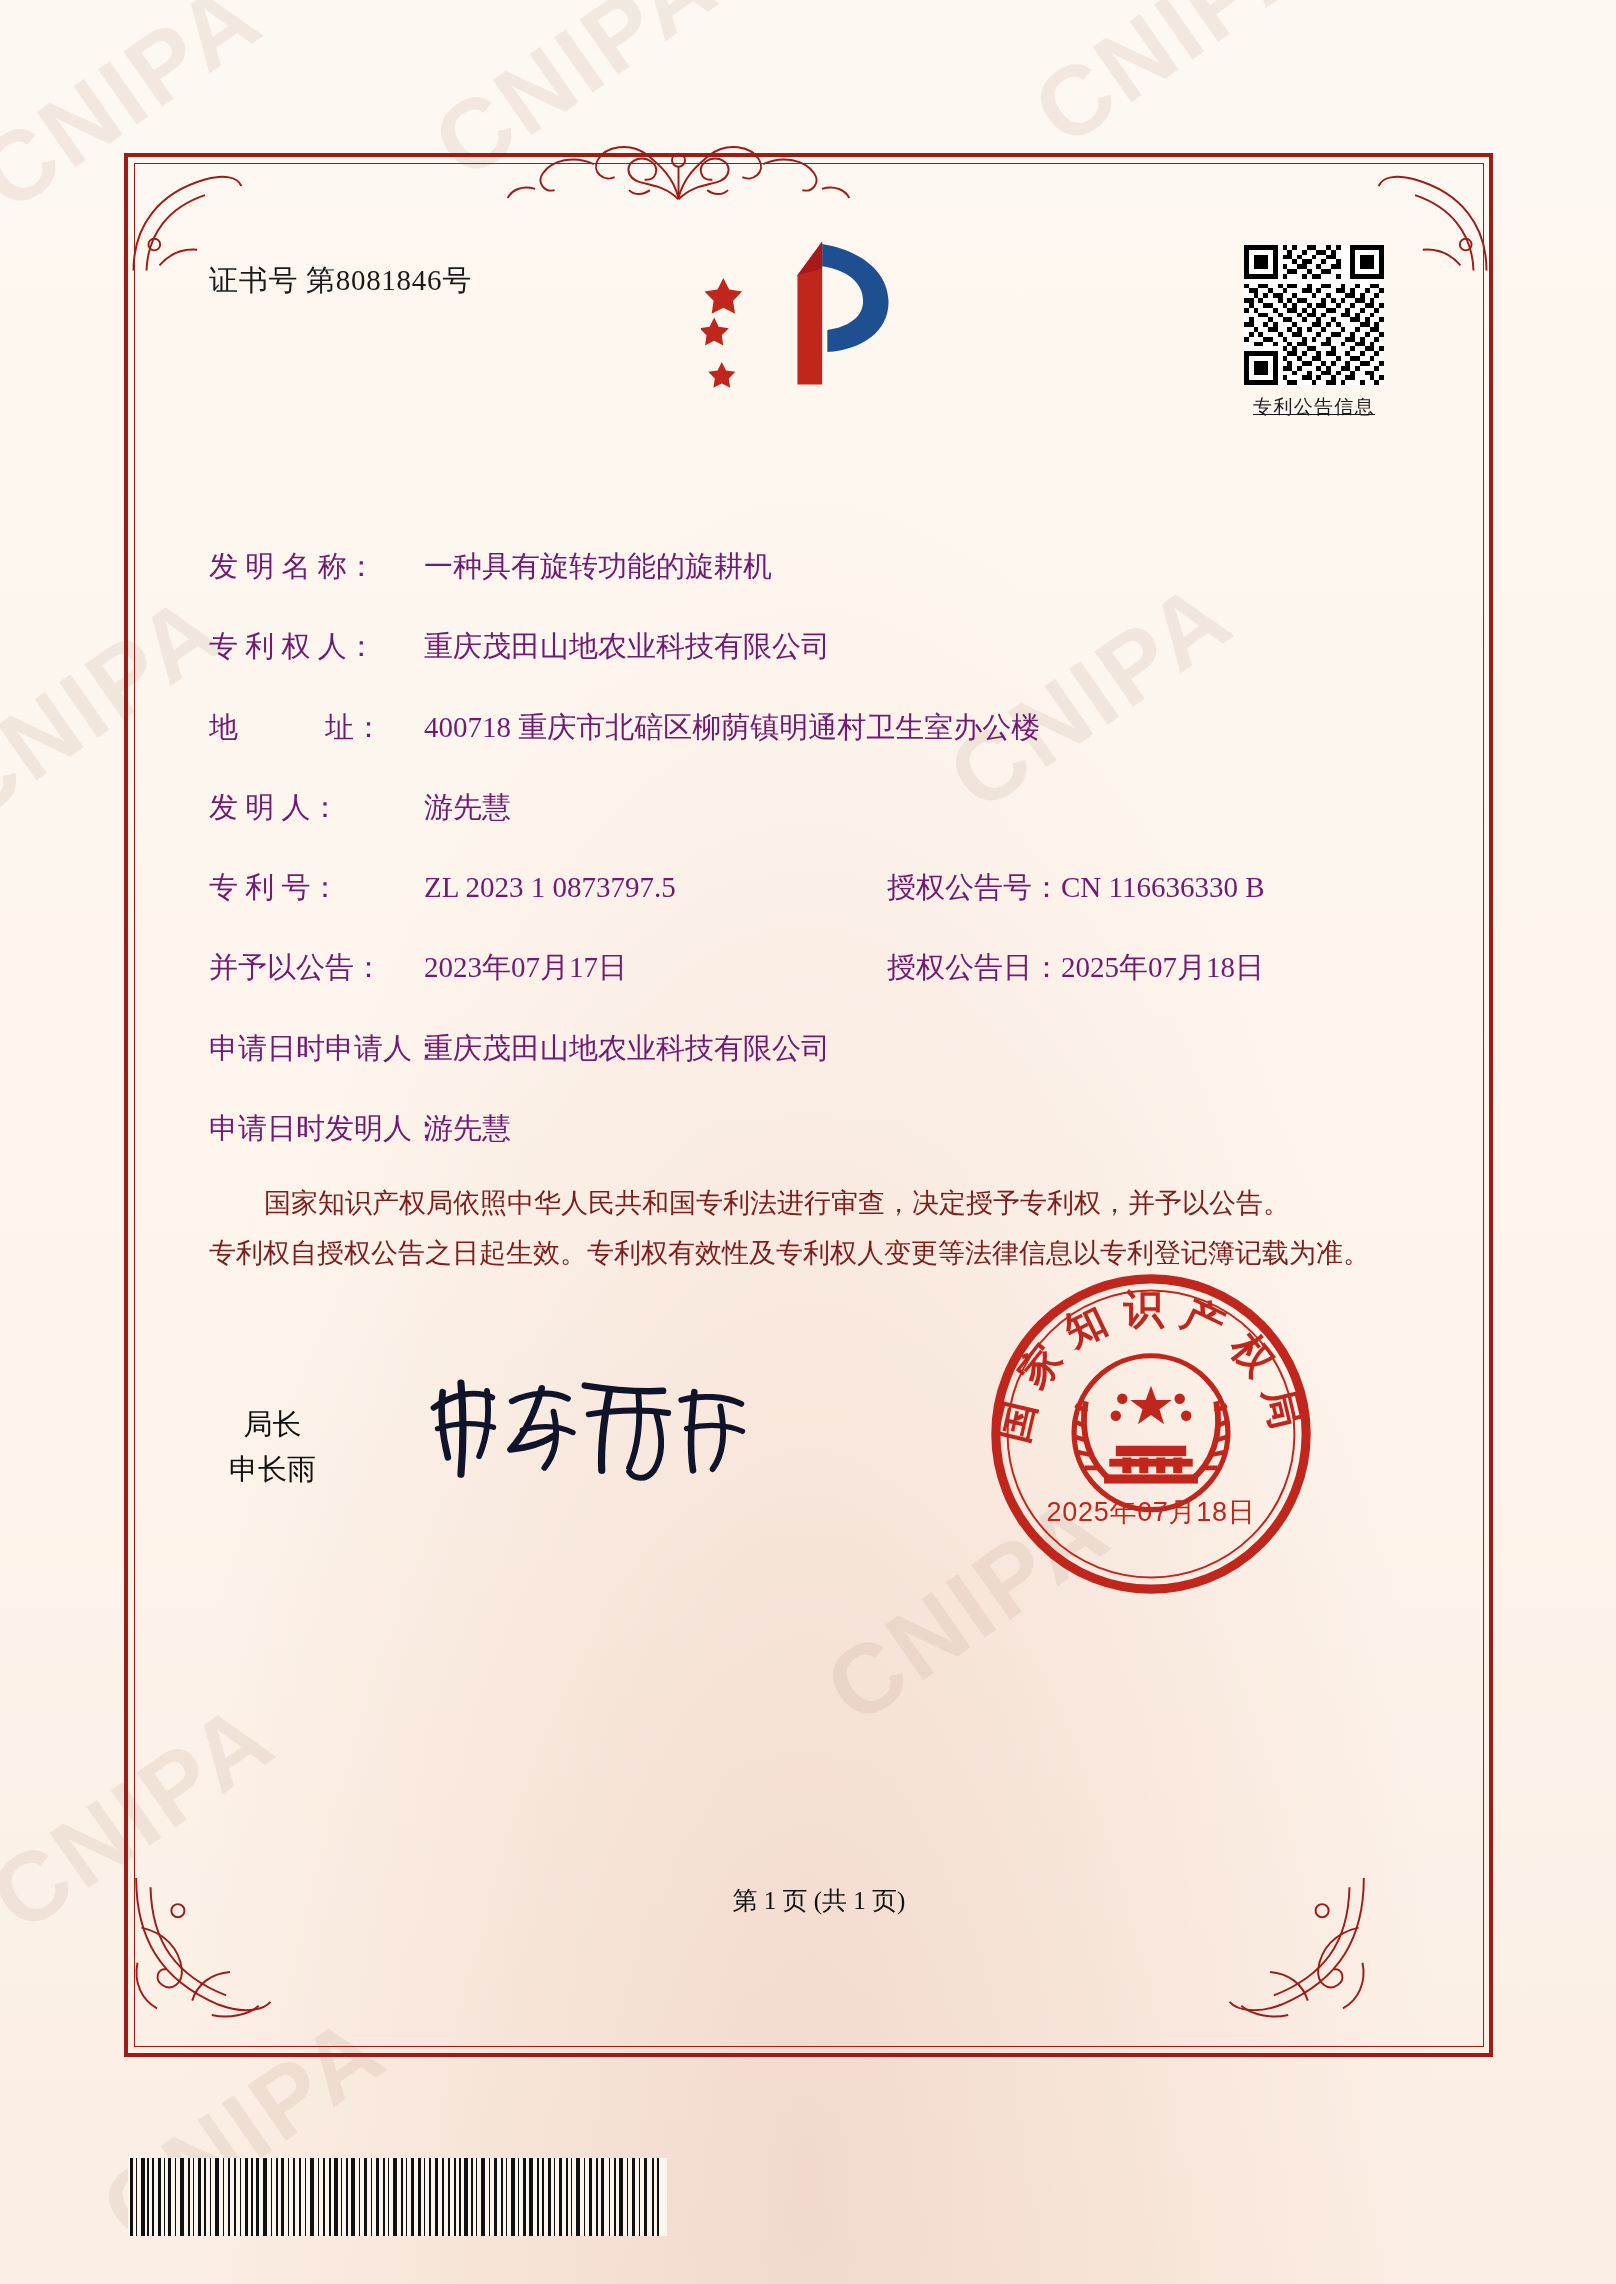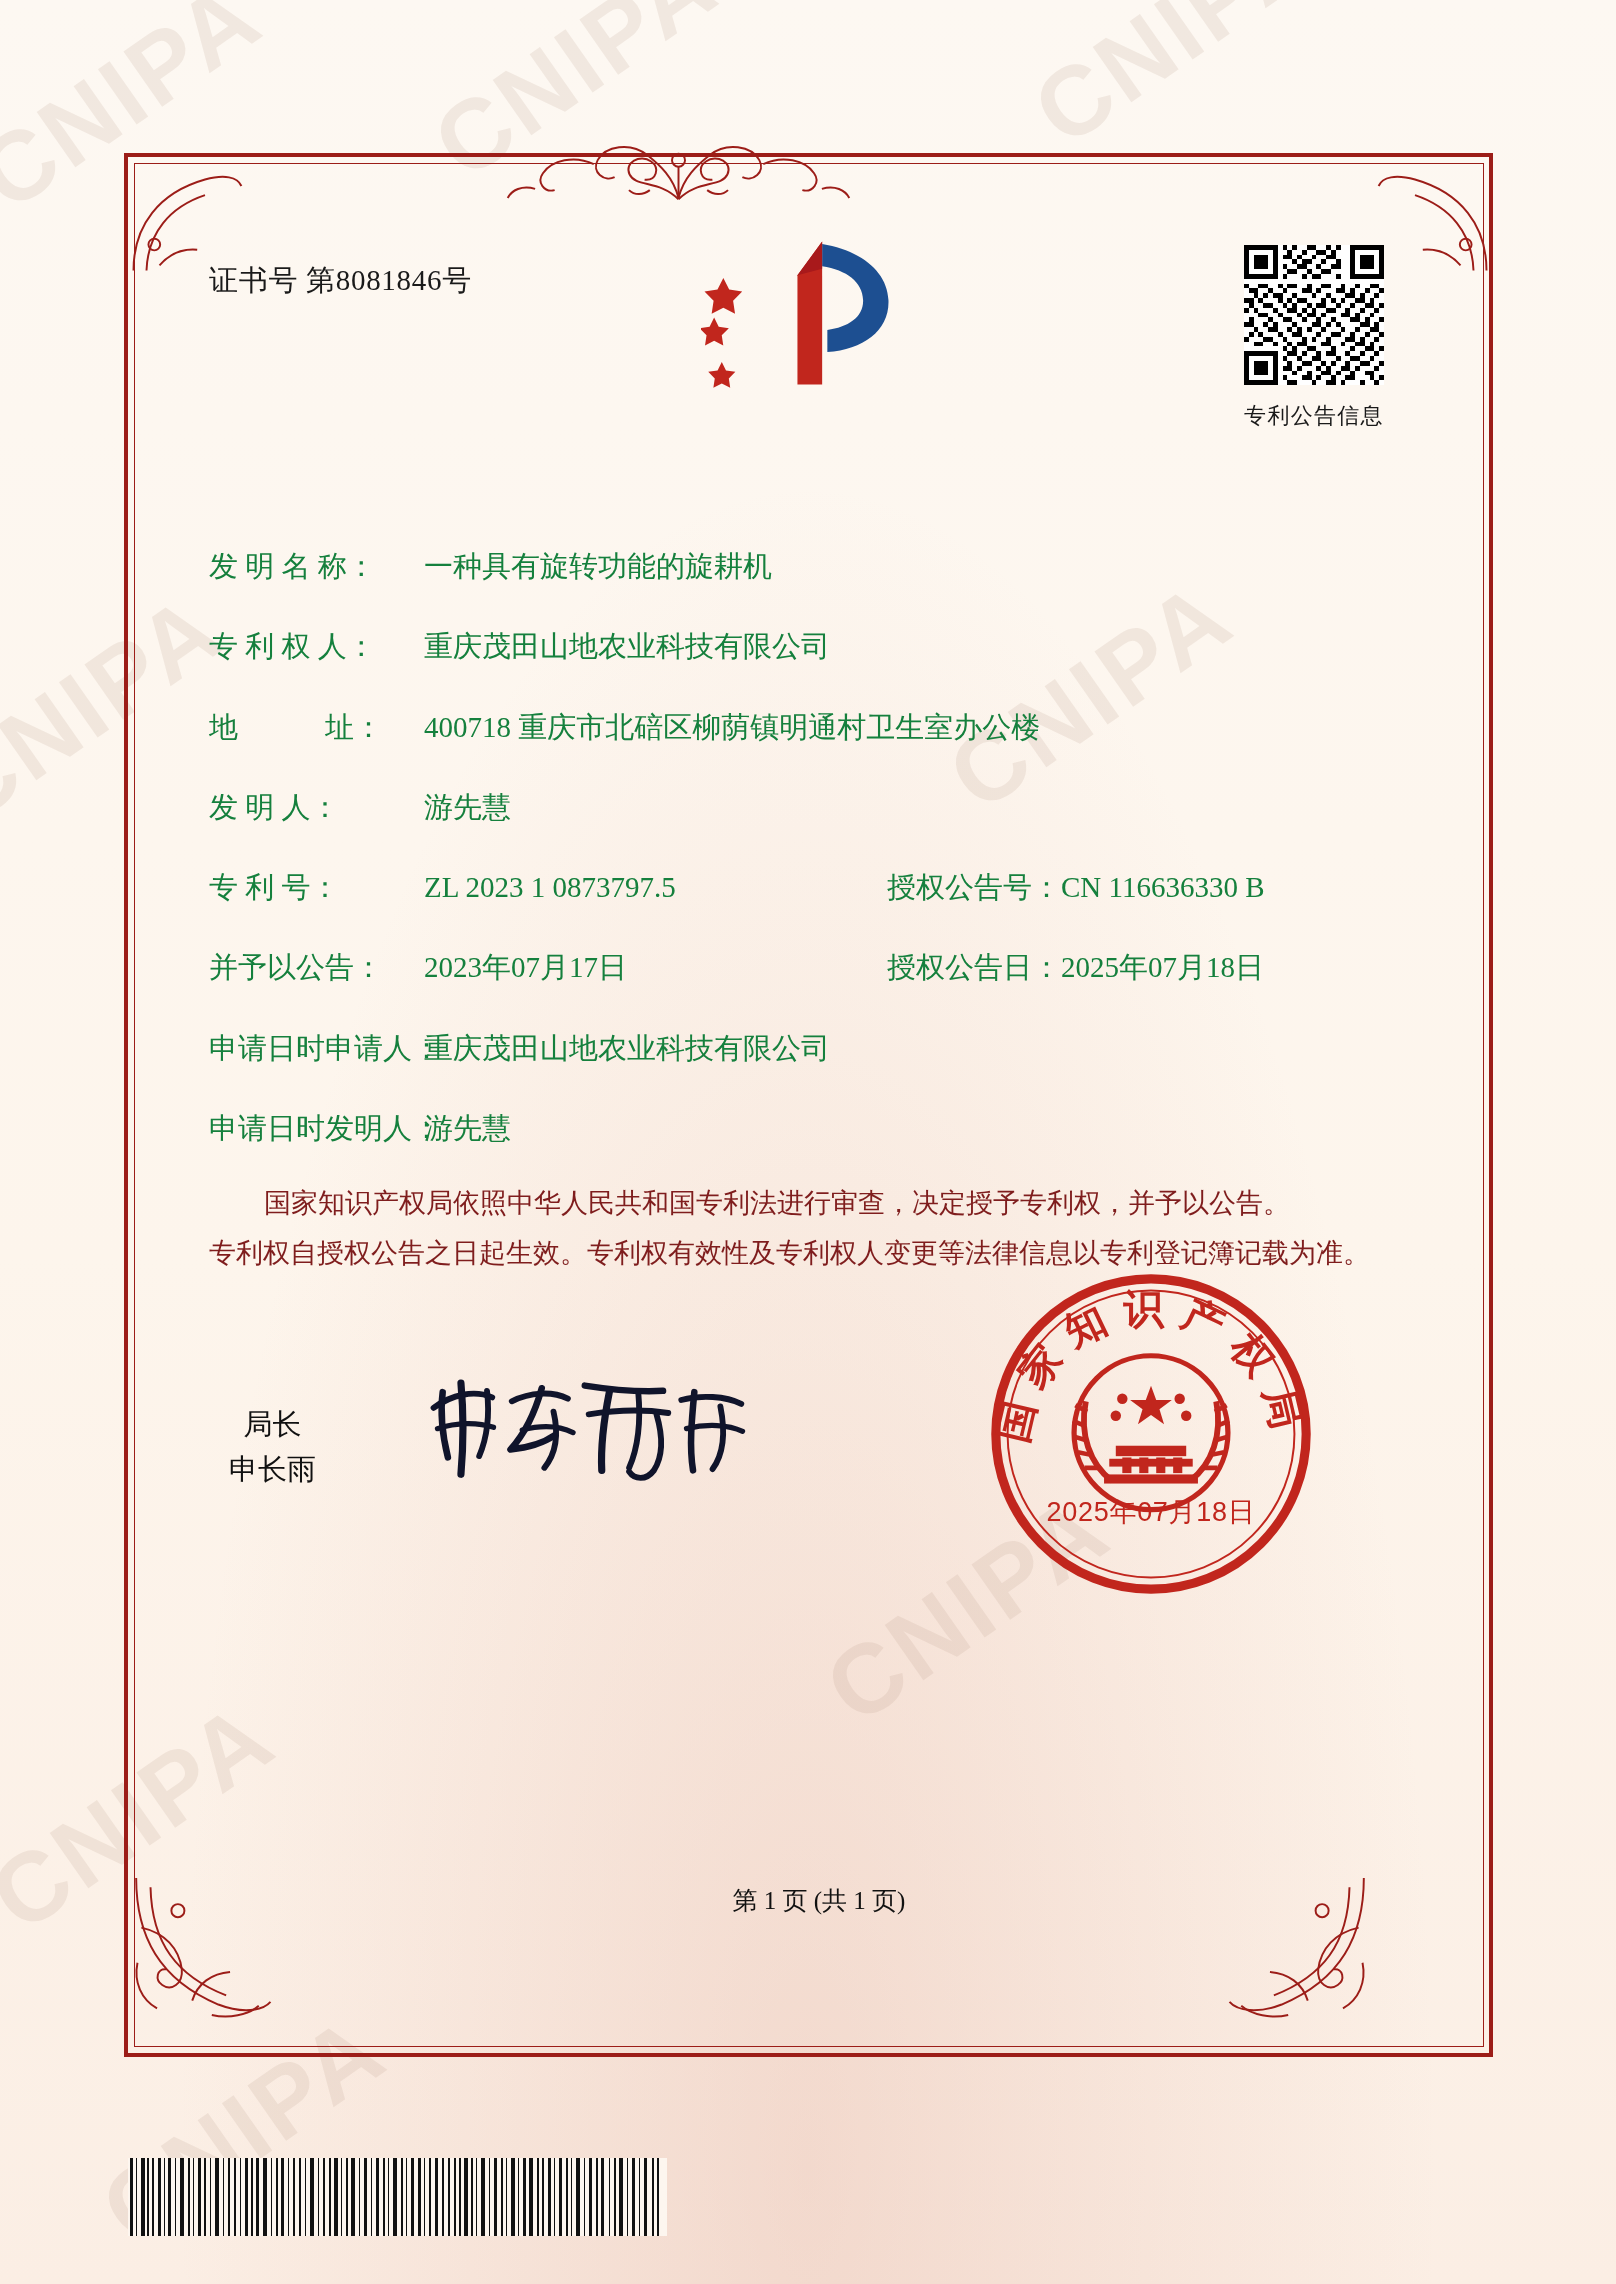--- a/index.html
+++ b/index.html
@@ -107,24 +107,25 @@
     width: 170px;
     text-align: center;
   }
   .qr-img {
     width: 140px;
     height: 140px;
     margin: 0 auto;
     display: block;
   }
   .qr-caption {
-    margin-top: 16px;
-    font-size: 22px;
+    margin-top: 9px;
+    font-size: 19px;
     color: #1a1a1a;
     letter-spacing: 1.3px;
+    text-decoration: underline;
   }
   .doc-title {
     position: absolute;
     left: 0;
     right: 0;
     top: 215px;
     text-align: center;
     font-size: 83px;
     font-weight: bold;
     letter-spacing: 14.3px;
@@ -135,21 +136,21 @@
   .fields {
     position: absolute;
     left: 75px;
     top: 385px;
     right: 75px;
   }
   .field-row {
     position: relative;
     margin-bottom: 44px;
     font-size: 29px;
-    color: #15803d;
+    color: #701a75;
     line-height: 1.25;
     white-space: nowrap;
   }
   .field-label {
     display: inline-block;
     width: 215px;
     letter-spacing: 0;
   }
   .field-value { }
   .field-right {

